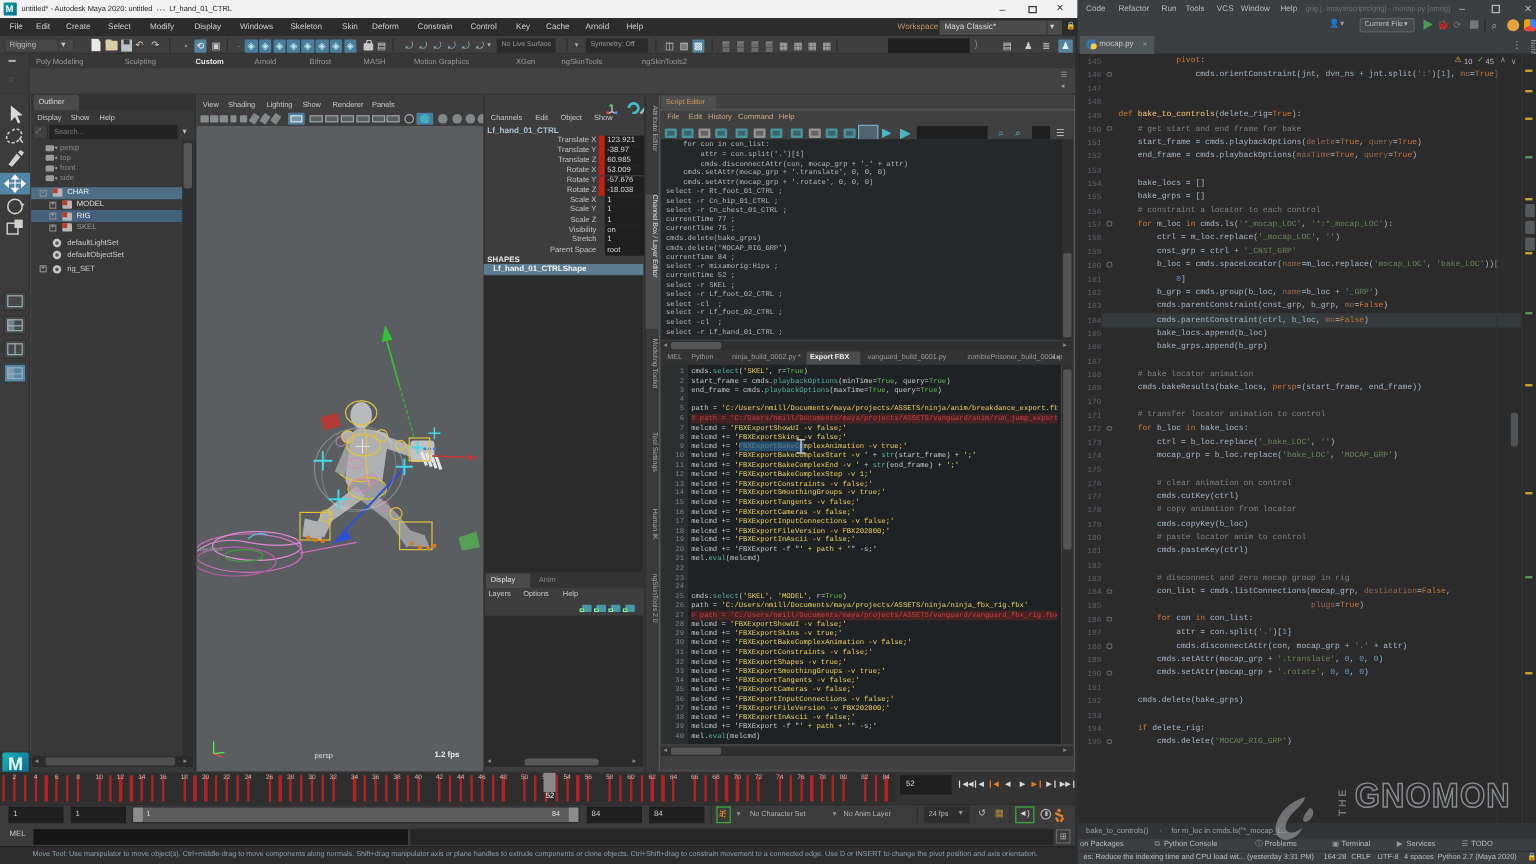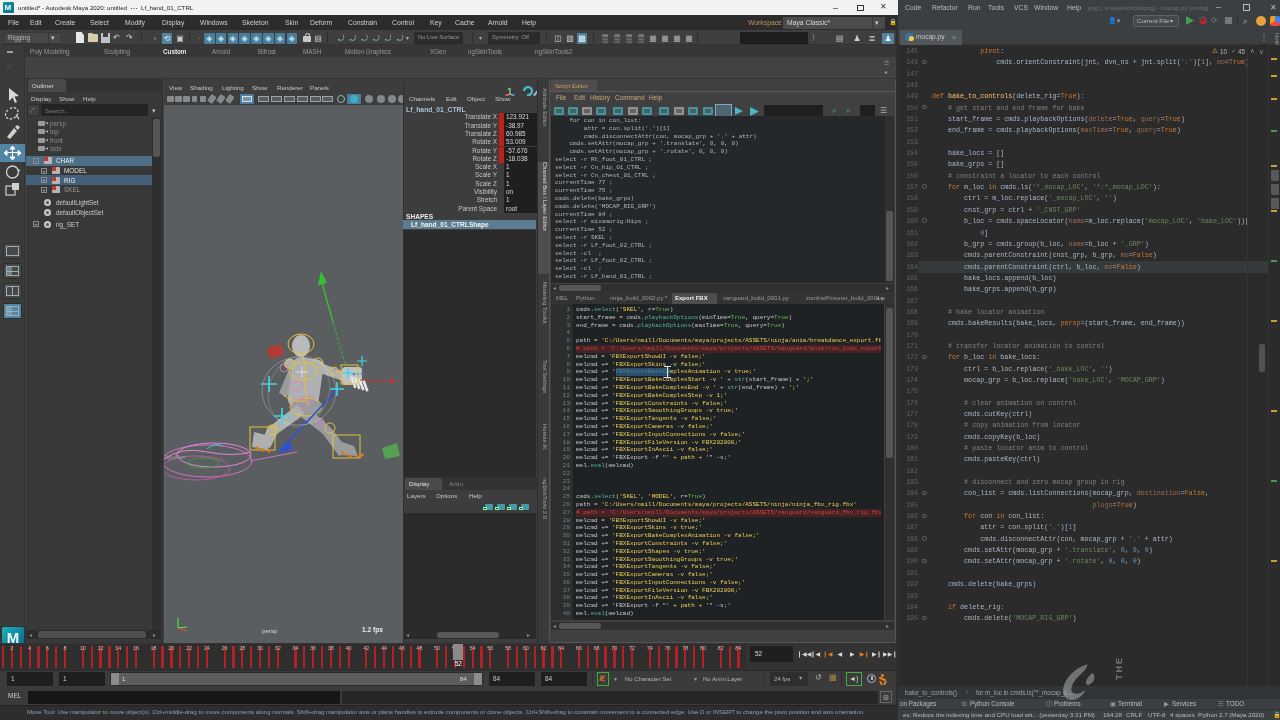--- a/index.html
+++ b/index.html
@@ -963,19 +963,22 @@
 <div class="" style="position:absolute;left:1218px;top:699.5px;font-size:6.3px;line-height:8.3px;color:#999;white-space:pre;">☰</div>
 <div class="" style="position:absolute;left:1226px;top:699.5px;font-size:6.3px;line-height:8.3px;color:#bbbbbb;white-space:pre;">TODO</div>
 <div class="" style="position:absolute;left:898px;top:709px;width:382px;height:11px;background:#3c3f41;border-top:1px solid #323232;"></div>
 <div class="" style="position:absolute;left:903px;top:711px;font-size:6.2px;line-height:8.2px;color:#bbbbbb;white-space:pre;">es: Reduce the indexing time and CPU load wit... (yesterday 3:31 PM)</div>
 <div class="" style="position:absolute;left:1103px;top:711px;font-size:6.2px;line-height:8.2px;color:#bbbbbb;white-space:pre;">164:28</div>
 <div class="" style="position:absolute;left:1126px;top:711px;font-size:6.2px;line-height:8.2px;color:#bbbbbb;white-space:pre;">CRLF</div>
 <div class="" style="position:absolute;left:1148px;top:711px;font-size:6.2px;line-height:8.2px;color:#bbbbbb;white-space:pre;">UTF-8</div>
 <div class="" style="position:absolute;left:1170px;top:711px;font-size:6.2px;line-height:8.2px;color:#bbbbbb;white-space:pre;">4 spaces</div>
 <div class="" style="position:absolute;left:1198px;top:711px;font-size:6.2px;line-height:8.2px;color:#bbbbbb;white-space:pre;">Python 2.7 (Maya 2020)</div>
 <div class="" style="position:absolute;left:1273px;top:710.5px;font-size:6.5px;line-height:8.5px;color:#999;white-space:pre;">🔒</div>
+<div class="" style="position:absolute;left:1129px;top:648px;width:140px;height:34px;overflow:visible;">
+      <div style="position:absolute;color:transparent;-webkit-text-stroke:1.3px rgba(205,210,215,0.58);font-weight:bold;letter-spacing:1px;font-family:'Liberation Sans',sans-serif;white-space:nowrap;font-size:30px;transform:scale(0.9,0.95);transform-origin:top left;">GNOMON</div>
+    </div>
 <div class="" style="position:absolute;left:1114px;top:652px;width:10px;height:28px;overflow:visible;">
       <div style="position:absolute;color:rgba(195,200,205,0.45);font-size:9px;font-weight:bold;letter-spacing:2px;transform:rotate(-90deg) translateX(-28px);transform-origin:top left;">THE</div>
     </div>
 <div class="" style="position:absolute;left:1054px;top:662px;width:58px;height:42px;"><svg width="58" height="42" viewBox="0 0 52 38">
         <path d="M30 2 C18 6 10 14 8 24 C7 29 9 33 14 34 C20 35 26 31 28 25 C24 29 18 30 16 27 C14 24 17 17 24 11 C27 8 30 5 30 2 Z M34 10 C30 14 28 18 29 20 C30 22 34 20 36 16 C37 13 36 11 34 10 Z" fill="rgba(195,200,205,0.45)"></path>
       </svg></div>
 <div class="" style="position:absolute;left:896px;top:15px;width:2px;height:705px;background:#2e2e2e;"></div>
   </div>
 </body></html>

